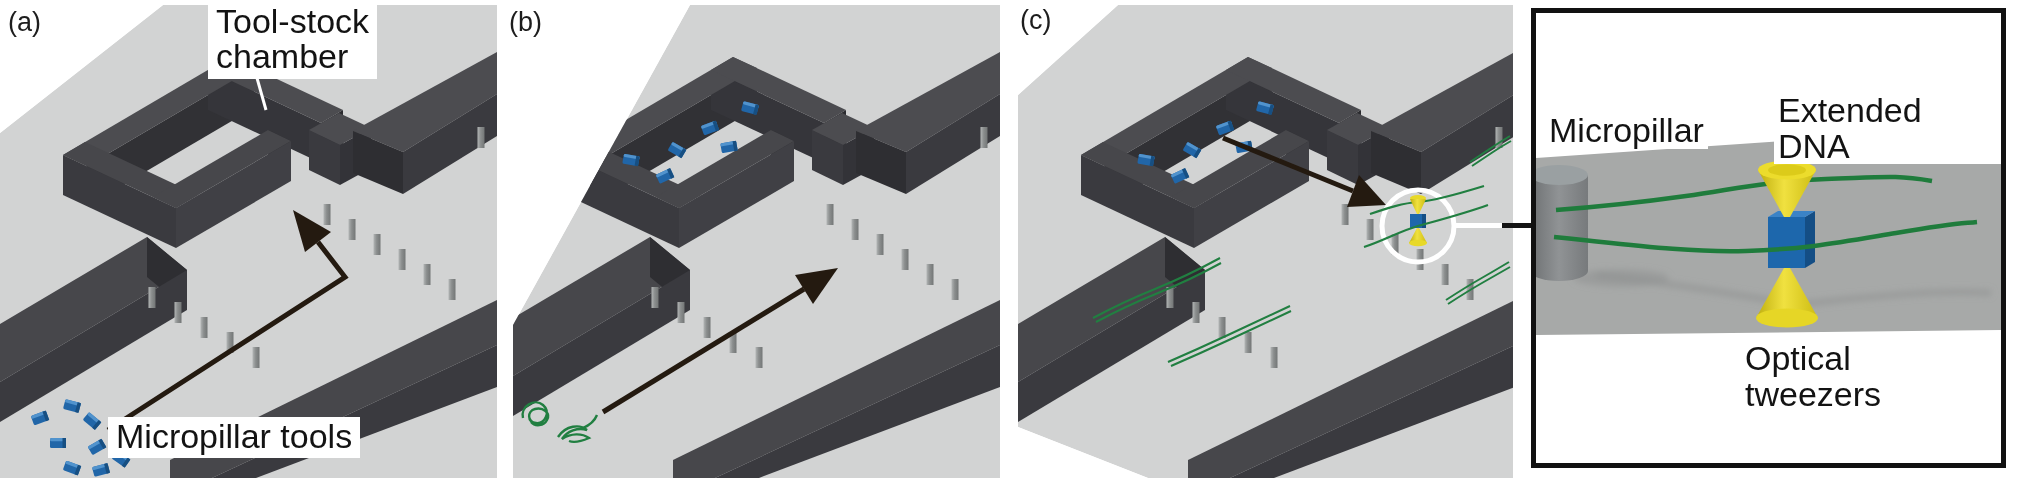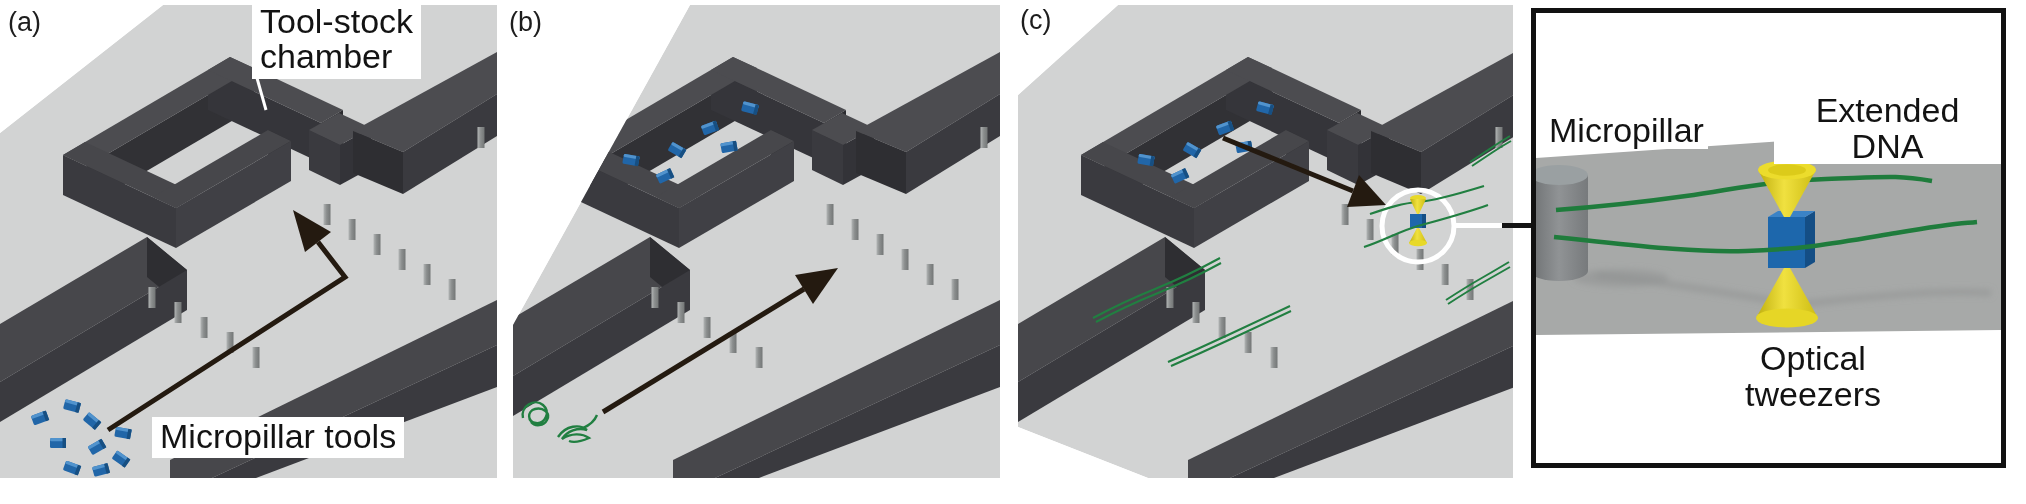--- a/index.html
+++ b/index.html
@@ -2,24 +2,24 @@
 <html><head>
 <meta charset="utf-8">
 <style>
   html,body{margin:0;padding:0;background:#fff;}
   .fig{position:relative;width:2026px;height:504px;background:#fff;overflow:hidden;
        font-family:"Liberation Sans",sans-serif;}
   .panel{position:absolute;top:0;height:504px;}
   .panel svg{position:absolute;left:0;top:0;}
   .label{position:absolute;background:#ffffff;color:#131313;
          font:34px/1.04 "Liberation Sans",sans-serif;
-         padding:2px 8px 4px;white-space:pre-line;margin-left:44px;}
+         padding:2px 8px 4px;white-space:pre-line;}
   .letter{position:absolute;color:#1d1d1d;font:27px/1.1 "Liberation Sans",sans-serif;}
   .inset{position:absolute;left:1531px;top:8px;width:475px;height:460px;
-         border:5px solid #111;background:#fff;box-sizing:border-box;overflow:hidden;text-align:center;}
+         border:5px solid #111;background:#fff;box-sizing:border-box;overflow:hidden;}
   .inset svg{position:absolute;left:0;top:0;}
   .ilabel{position:absolute;background:#fff;color:#131313;
           font:34px/1.05 "Liberation Sans",sans-serif;padding:0 4px;white-space:pre-line;}
   .connector{position:absolute;left:1502px;top:223px;width:42px;height:5px;background:#141414;}
 </style>
 </head>
 <body>
 
 <div class="fig">
 

